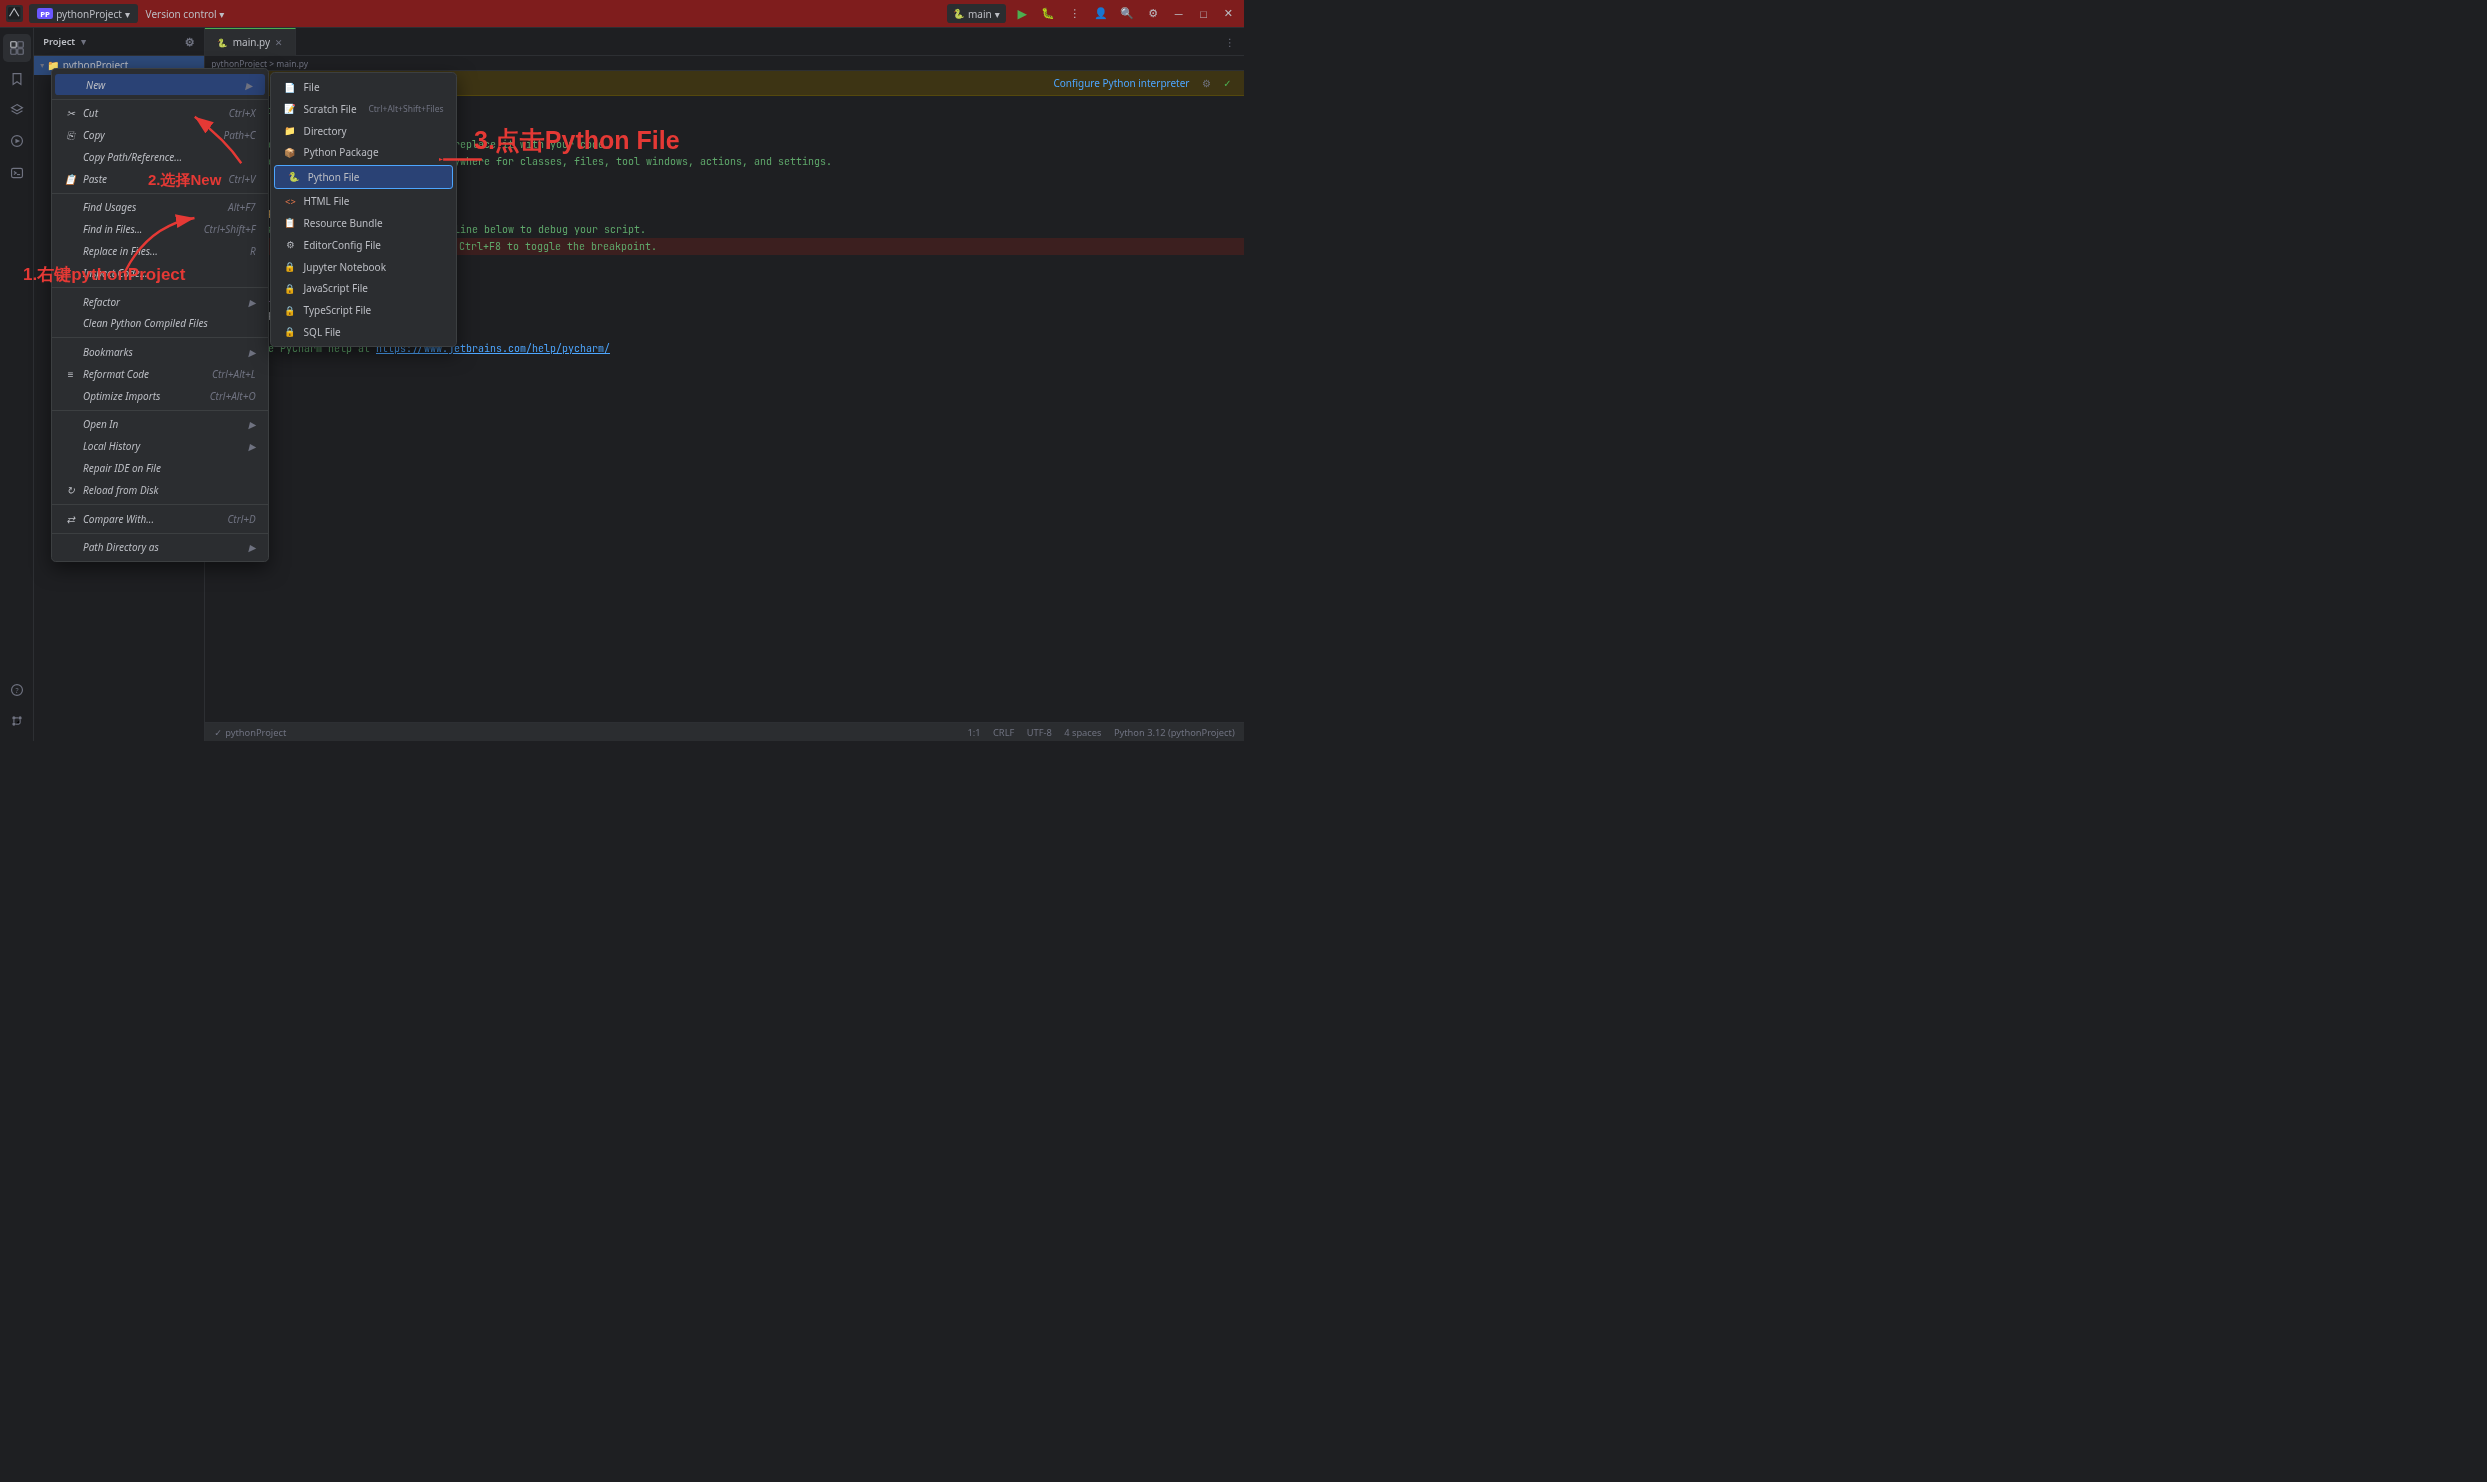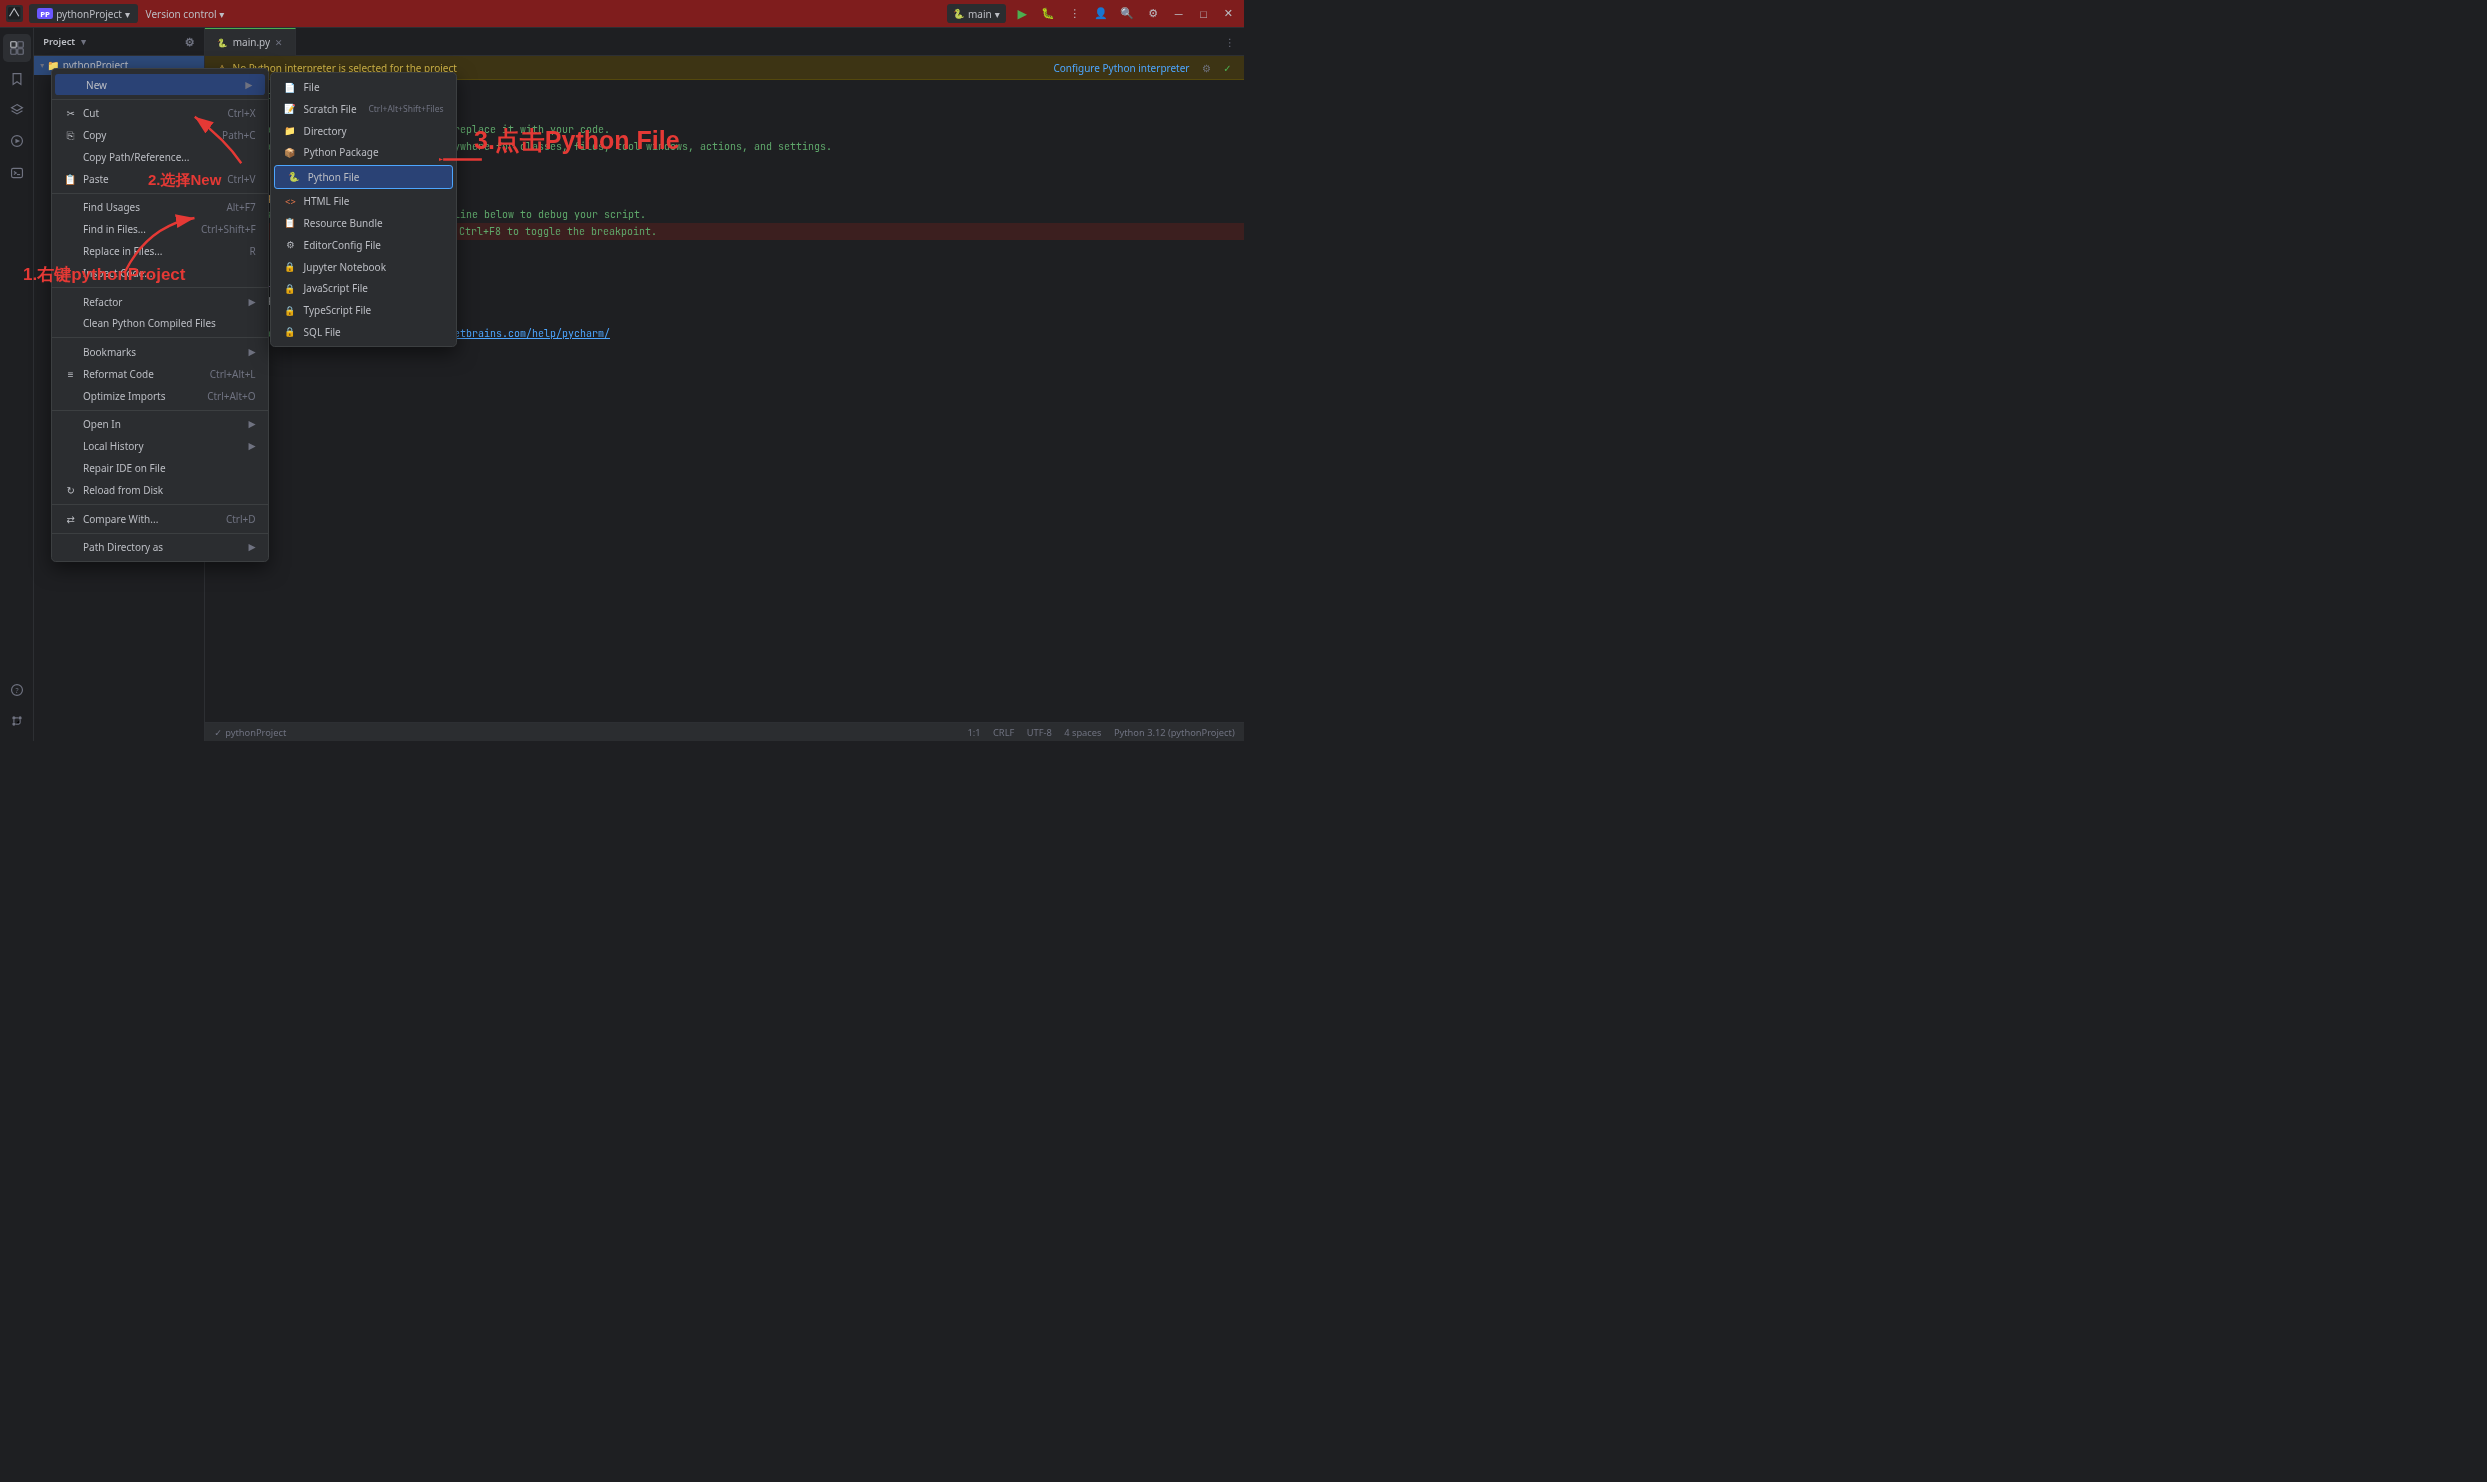--- a/index.html
+++ b/index.html
@@ -299,27 +299,28 @@
       background: #2b2d30;
       border: 0.8px solid #3c3f41;
       border-radius: 4.7px;
       box-shadow: 0 6.2px 18.7px rgba(0,0,0,0.5);
       z-index: 200;
       min-width: 218px;
       padding: 3.1px 0;
     }
     .ctx-item {
       display: flex;
-      align-items: flex-start;
+      align-items: flex-end;
       padding: 3.9px 12.4px;
       cursor: pointer;
       gap: 6.2px;
       font-size: 10px;
       color: #bcbec4;
       position: relative;
+      font-style: italic;
     }
     .ctx-item.new-highlighted {
       background: #2a4275;
       border-radius: 3.1px;
       margin: 1.6px 3.1px;
     }
     .ctx-shortcut {
       margin-left: auto;
       color: #6f7280;
       font-size: 10px;
@@ -535,20 +536,23 @@
     <div class="editor-tabs">
       <div class="editor-tab active">
         <span style="color:#e8b84b;font-size:8.5px;">🐍</span>
         <span>main.py</span>
         <span class="tab-close">✕</span>
       </div>
       <span class="tab-dots">⋮</span>
       <div style="position:absolute;right:6.2px;top:6.2px;color:#6f7280;cursor:pointer;">🔔</div>
     </div>
 
+    <div class="breadcrumb">
+      <span>pythonProject &gt; main.py</span>
+    </div>
 
     <div class="warning-bar">
       <span style="color:#e8b84b;">⚠</span>
       <span>No Python interpreter is selected for the project</span>
       <span class="warning-link">Configure Python interpreter</span>
       <span style="margin-left:6.2px;color:#6f7280;cursor:pointer;">⚙</span>
       <span class="warning-check">✓</span>
     </div>
 
     <div class="code-editor">

